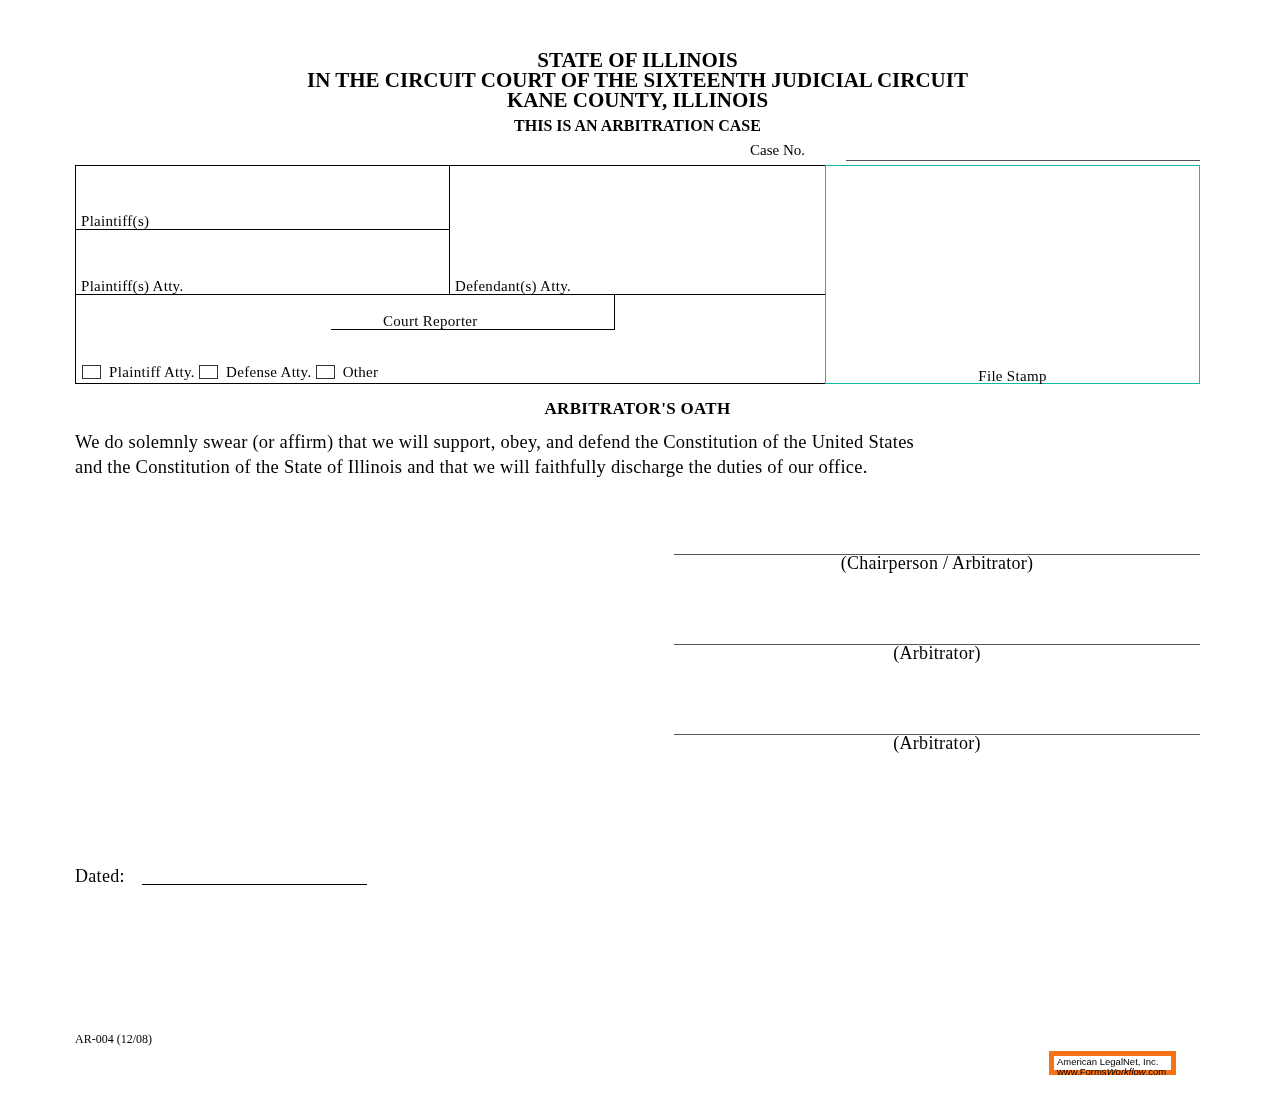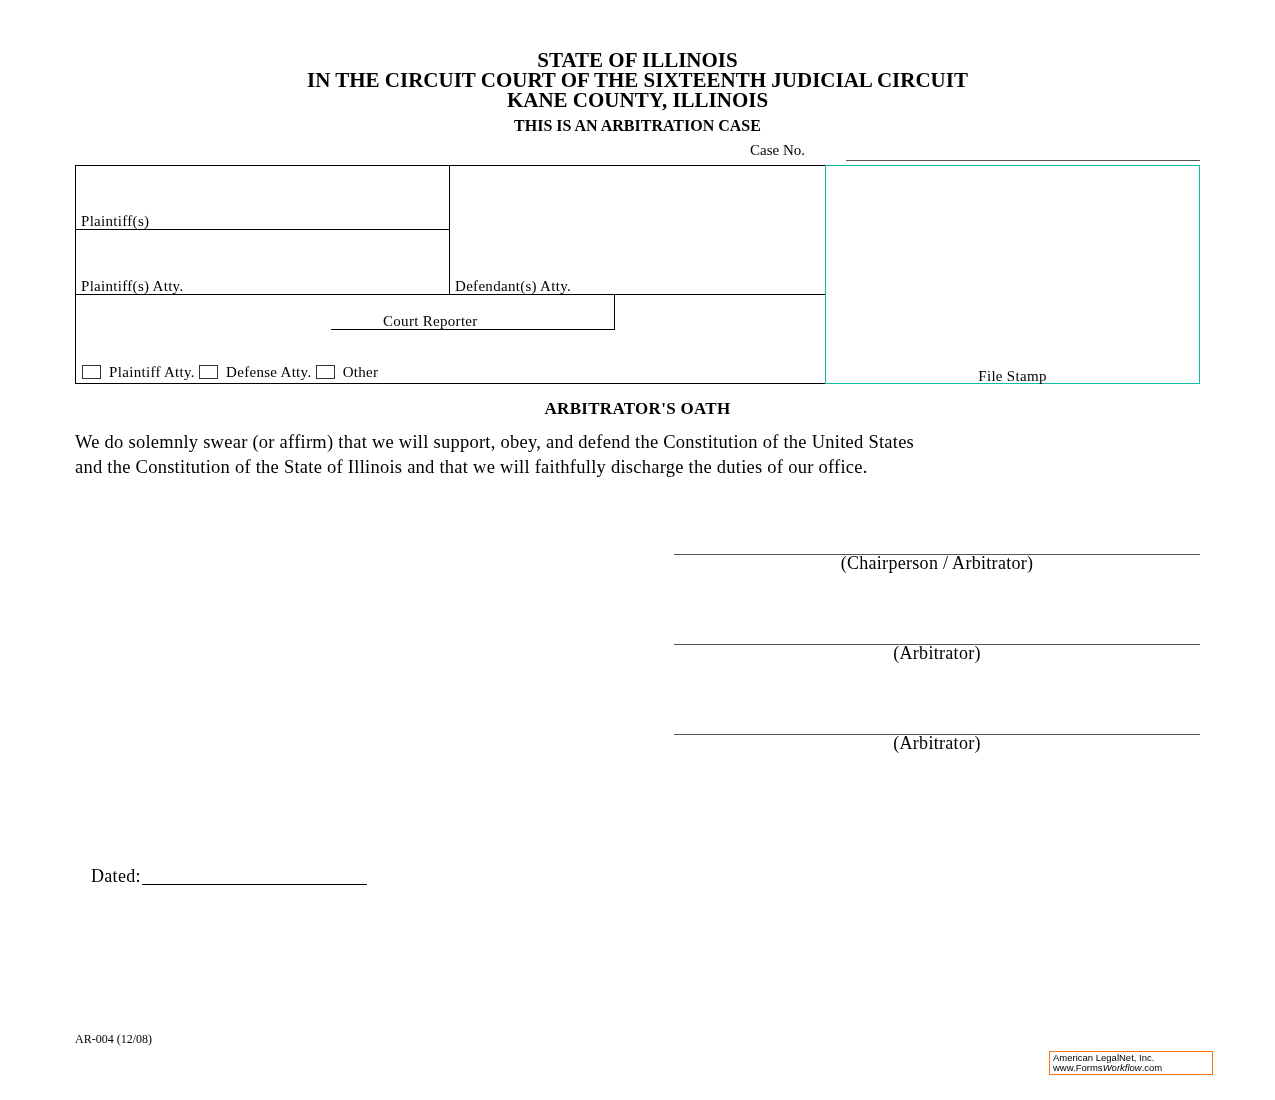--- a/index.html
+++ b/index.html
@@ -13,24 +13,24 @@
   .caseline { left:846px; top:159px; width:354px; border-bottom:1px solid #555; }
   .grid { left:75px; top:165px; width:751px; height:219px; border:1px solid #000; box-sizing:border-box;text-align:center; }
   .cell { position:absolute; border-color:#000; border-style:solid; border-width:0; box-sizing:border-box; }
   .lbl { position:absolute; font-size:15px; letter-spacing:0.3px; white-space:nowrap; }
   .stamp { left:825px; top:165px; width:375px; height:219px; border:1px solid #14b8a6; box-sizing:border-box; }
   .cb { display:inline-block; width:19px; height:14px; border:1px solid #333; vertical-align:-2px; box-sizing:border-box; background:#fff; cursor:pointer; }
   .oath-title { left:0; width:1275px; top:399px; text-align:center; font-weight:bold; font-size:17px; letter-spacing:0.3px; }
   .oath-body { left:75px; top:430px; width:1130px; font-size:18.5px; line-height:25px; letter-spacing:0.25px; }
   .sigline { left:674px; width:526px; border-top:1px solid #555; }
   .siglbl { left:674px; width:526px; text-align:center; font-size:18px; letter-spacing:0.3px; }
-  .dated { left:75px; top:866px; font-size:18px; letter-spacing:0.3px;margin-left:16px; }
+  .dated { left:75px; top:866px; font-size:18px; letter-spacing:0.3px; }
   .dateline { left:142px; top:883px; width:225px; border-bottom:1px solid #000; }
   .formno { left:75px; top:1032px; font-size:12px; }
-  .brand { left:1049px; top:1051px; width:164px; height:24px; border:1px solid #f97316; box-sizing:border-box;
+  .brand { left:1049px; top:1051px; width:127px; height:24px; border:5px solid #f97316; box-sizing:border-box;
            font-family:"Liberation Sans", "DejaVu Sans", sans-serif; font-size:9.5px; line-height:10px; padding:1px 0 0 3px; }
   .brand i { font-style:italic; }
 </style>
 </head>
 <body>
 
 <div class="abs hdr h1" style="top:50px;">STATE OF ILLINOIS</div>
 <div class="abs hdr h1" style="top:70px;">IN THE CIRCUIT COURT OF THE SIXTEENTH JUDICIAL CIRCUIT</div>
 <div class="abs hdr h1" style="top:90px;">KANE COUNTY, ILLINOIS</div>
 <div class="abs hdr h2" style="top:117px;">THIS IS AN ARBITRATION CASE</div>

